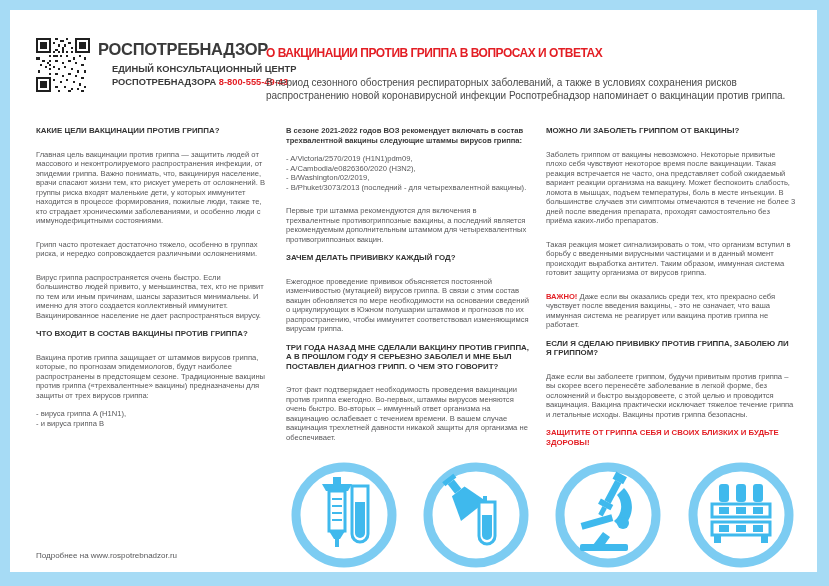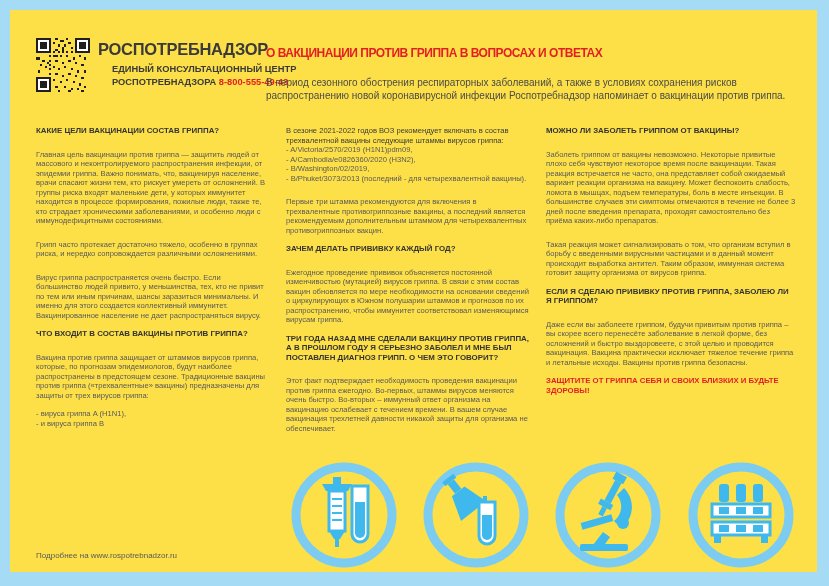--- a/index.html
+++ b/index.html
@@ -1,17 +1,17 @@
 <!DOCTYPE html>
 <html lang="ru"><head>
 <meta charset="utf-8">
 <style>
   html,body{margin:0;padding:0;background:#e8e8e8;}
   .page{
-    position:relative;width:829px;height:586px;background:#fde047;
+    position:relative;width:829px;height:586px;background:#ffffff;
     font-family:"Liberation Sans","DejaVu Sans",sans-serif;overflow:hidden;
   }
   .pborder{position:absolute;background:#A6DBF5;}
   #b-left{left:0;top:0;width:10px;height:586px;}
   #b-top{left:0;top:0;width:829px;height:10px;}
   #b-right{right:0;top:0;width:12px;height:586px;}
   #b-bottom{left:0;bottom:0;width:829px;height:14px;}
 
   .qr{position:absolute;left:36px;top:38px;width:54px;height:54px;}
   .logo-title{
@@ -32,21 +32,21 @@
     position:absolute;left:266px;top:76px;width:533px;font-size:10px;
     line-height:13px;color:#4A4A4A;
   }
 
   .col{position:absolute;top:126px;font-size:7.6px;line-height:9.5px;color:#58585A;}
   #col1{left:36px;width:230px;}
   #col2{left:286px;width:244px;}
   #col3{left:546px;width:250px;}
   .col h3{font-size:7.9px;line-height:9.6px;font-weight:700;color:#333333;margin:0 0 9px 0;}
   .col p{margin:14px 0 9px 0;}
-  .col .lead{font-weight:400;color:#3A3A3A;margin:0 0 0 0;}
+  .col .lead{font-weight:700;color:#3A3A3A;margin:0 0 9px 0;}
   .list{margin:0 0 9px 0;}
   .list div{line-height:9.5px;}
   .imp{color:#E31E24;font-weight:700;}
   .callout{color:#E31E24;font-weight:700;font-size:7.8px;margin-top:5px;}
 
   .icon-circle{position:absolute;top:460px;width:110px;height:110px;}
   #icon1{left:289px;} #icon2{left:421px;} #icon3{left:553px;} #icon4{left:686px;}
 
   .footer{
     position:absolute;left:36px;top:551px;font-size:8px;color:#58585A;
@@ -145,21 +145,21 @@
   <div class="logo-sub">
     <span>ЕДИНЫЙ КОНСУЛЬТАЦИОННЫЙ ЦЕНТР</span><br>
     <span>РОСПОТРЕБНАДЗОРА</span>
     <span class="phone">8-800-555-49-43</span>
   </div>
 
   <div class="main-title">О ВАКЦИНАЦИИ ПРОТИВ ГРИППА В ВОПРОСАХ И ОТВЕТАХ</div>
   <div class="intro">В период сезонного обострения респираторных заболеваний, а также в условиях сохранения рисков распространению новой коронавирусной инфекции Роспотребнадзор напоминает о вакцинации против гриппа.</div>
 
   <div class="col" id="col1">
-    <h3>КАКИЕ ЦЕЛИ ВАКЦИНАЦИИ СОСТАВ ГРИППА?</h3>
+    <h3>КАКИЕ ЦЕЛИ ВАКЦИНАЦИИ ПРОТИВ ГРИППА?</h3>
     <p>Главная цель вакцинации против гриппа — защитить людей от массового и неконтролируемого распространения инфекции, от эпидемии гриппа. Важно понимать, что, вакцинируя население, врачи спасают жизни тем, кто рискует умереть от осложнений. В группы риска входят маленькие дети, у которых иммунитет находится в процессе формирования, пожилые люди, также те, кто страдает хроническими заболеваниями, и особенно люди с иммунодефицитными состояниями.</p>
     <p>Грипп часто протекает достаточно тяжело, особенно в группах риска, и нередко сопровождается различными осложнениями.</p>
     <p>Вирус гриппа распространяется очень быстро. Если большинство людей привито, у меньшинства, тех, кто не привит по тем или иным причинам, шансы заразиться минимальны. И именно для этого создается коллективный иммунитет. Вакцинированное население не дает распространяться вирусу.</p>
     <h3>ЧТО ВХОДИТ В СОСТАВ ВАКЦИНЫ ПРОТИВ ГРИППА?</h3>
     <p>Вакцина против гриппа защищает от штаммов вирусов гриппа, которые, по прогнозам эпидемиологов, будут наиболее распространены в предстоящем сезоне. Традиционные вакцины против гриппа («трехвалентные» вакцины) предназначены для защиты от трех вирусов гриппа:</p>
     <div class="list">
       <div>- вируса гриппа A (H1N1),</div>
       <div>- и вируса гриппа B</div>
     </div>
   </div>
@@ -176,20 +176,21 @@
     <h3>ЗАЧЕМ ДЕЛАТЬ ПРИВИВКУ КАЖДЫЙ ГОД?</h3>
     <p>Ежегодное проведение прививок объясняется постоянной изменчивостью (мутацией) вирусов гриппа. В связи с этим состав вакцин обновляется по мере необходимости на основании сведений о циркулирующих в Южном полушарии штаммов и прогнозов по их распространению, чтобы иммунитет соответствовал изменяющимся вирусам гриппа.</p>
     <h3>ТРИ ГОДА НАЗАД МНЕ СДЕЛАЛИ ВАКЦИНУ ПРОТИВ ГРИППА, А В ПРОШЛОМ ГОДУ Я СЕРЬЕЗНО ЗАБОЛЕЛ И МНЕ БЫЛ ПОСТАВЛЕН ДИАГНОЗ ГРИПП. О ЧЕМ ЭТО ГОВОРИТ?</h3>
     <p>Этот факт подтверждает необходимость проведения вакцинации против гриппа ежегодно. Во-первых, штаммы вирусов меняются очень быстро. Во-вторых – иммунный ответ организма на вакцинацию ослабевает с течением времени. В вашем случае вакцинация трехлетней давности никакой защиты для организма не обеспечивает.</p>
   </div>
 
   <div class="col" id="col3">
     <h3>МОЖНО ЛИ ЗАБОЛЕТЬ ГРИППОМ ОТ ВАКЦИНЫ?</h3>
     <p>Заболеть гриппом от вакцины невозможно. Некоторые привитые плохо себя чувствуют некоторое время после вакцинации. Такая реакция встречается не часто, она представляет собой ожидаемый вариант реакции организма на вакцину. Может беспокоить слабость, ломота в мышцах, подъем температуры, боль в месте инъекции. В большинстве случаев эти симптомы отмечаются в течение не более 3 дней после введения препарата, проходят самостоятельно без приёма каких-либо препаратов.</p>
     <p>Такая реакция может сигнализировать о том, что организм вступил в борьбу с введенными вирусными частицами и в данный момент происходит выработка антител. Таким образом, иммунная система готовит защиту организма от вирусов гриппа.</p>
+    <p><span class="imp">ВАЖНО!</span><span> Даже если вы оказались среди тех, кто прекрасно себя чувствует после введения вакцины, - это не означает, что ваша иммунная система не реагирует или вакцина против гриппа не работает.</span></p>
     <h3>ЕСЛИ Я СДЕЛАЮ ПРИВИВКУ ПРОТИВ ГРИППА, ЗАБОЛЕЮ ЛИ Я ГРИППОМ?</h3>
     <p>Даже если вы заболеете гриппом, будучи привитым против гриппа – вы скорее всего перенесёте заболевание в легкой форме, без осложнений и быстро выздоровеете, с этой целью и проводится вакцинация. Вакцина практически исключает тяжелое течение гриппа и летальные исходы. Вакцины против гриппа безопасны.</p>
     <div class="callout">ЗАЩИТИТЕ ОТ ГРИППА СЕБЯ И СВОИХ БЛИЗКИХ И БУДЬТЕ ЗДОРОВЫ!</div>
   </div>
 
   <svg class="icon-circle" id="icon1" viewBox="0 0 110 110">
     <circle cx="55" cy="55" r="48" fill="none" stroke="#7CCCF2" stroke-width="9"></circle>
     <g fill="#3FB9ED">
       <rect x="44" y="17" width="8" height="7"></rect>
       <polygon points="33,24 63,24 59,31 37,31"></polygon>

